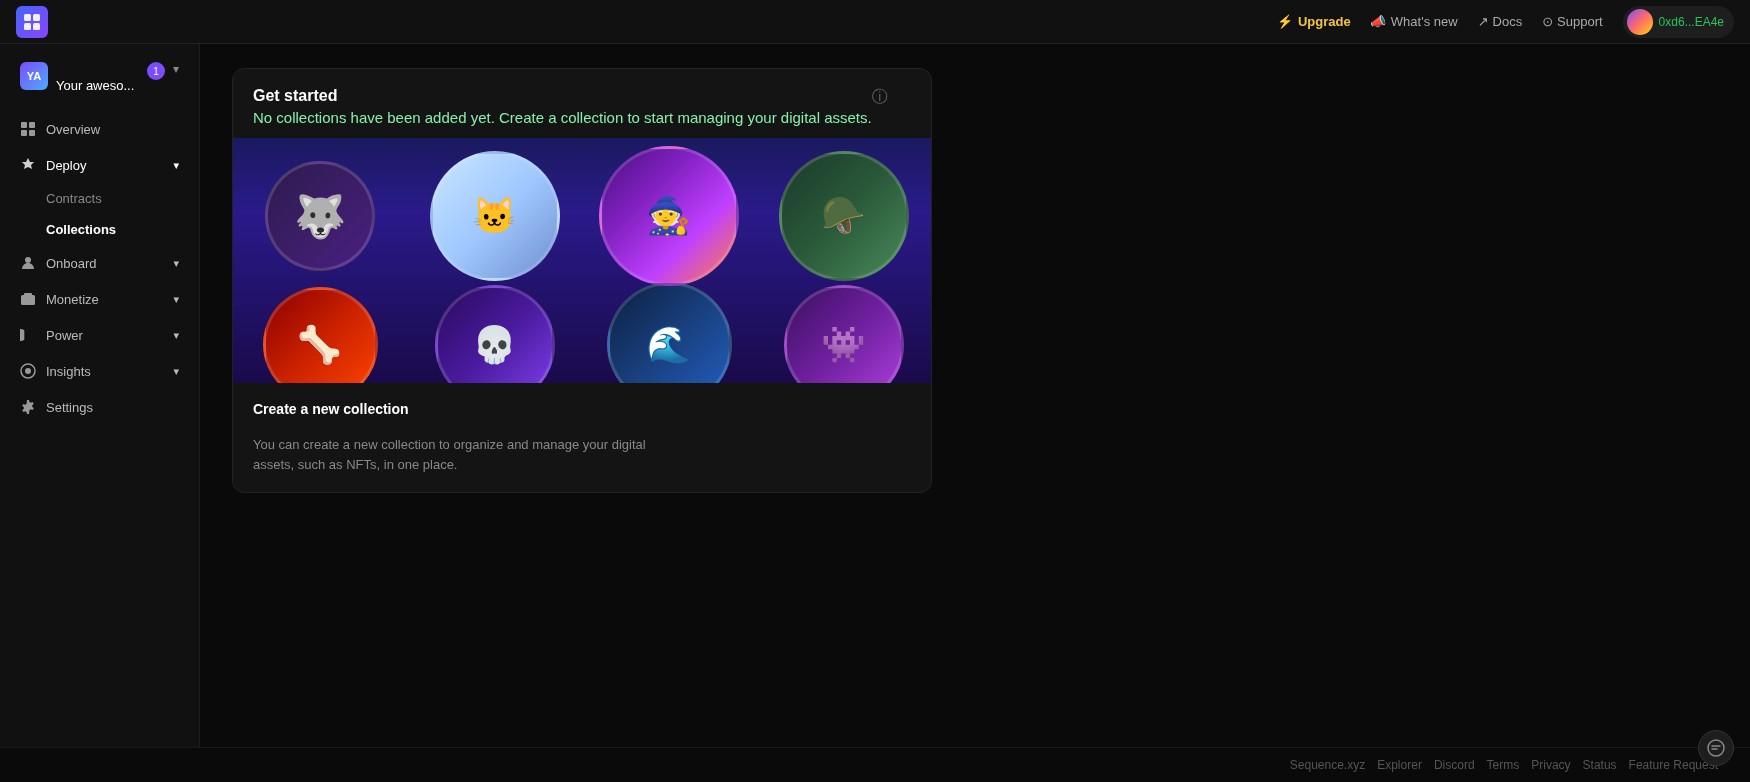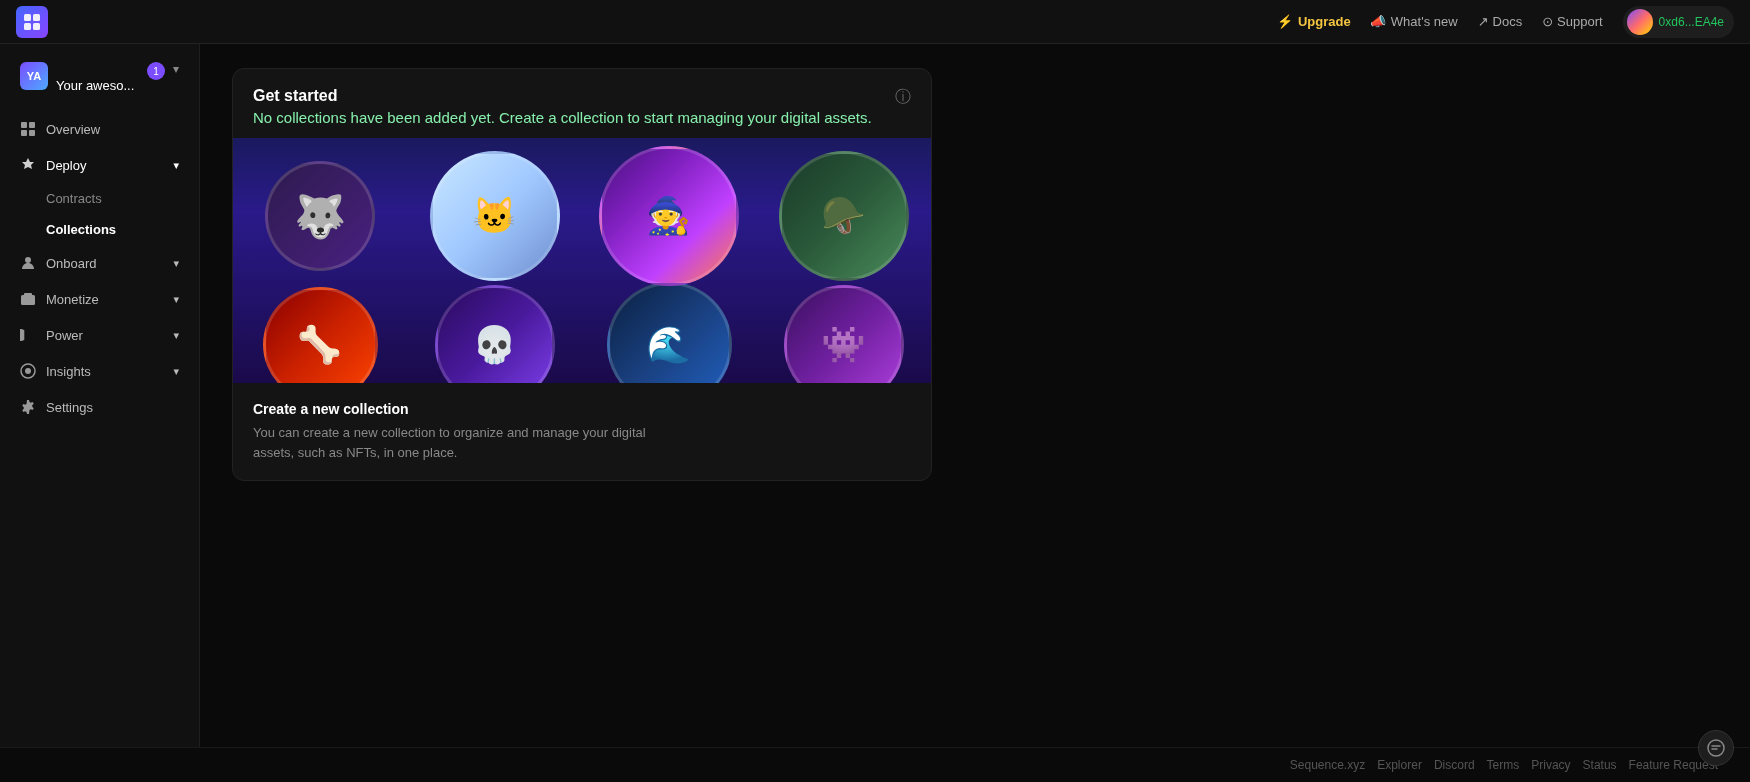--- a/index.html
+++ b/index.html
@@ -179,21 +179,21 @@
       border: 1px solid #222;
       border-radius: 12px;
       overflow: hidden;
       max-width: 700px;
       position: relative;
     }
 
     .get-started-header {
       padding: 18px 20px 12px 20px;
       display: flex;
-      justify-content: space-between;
+      justify-content: flex-start;
       align-items: flex-start;
     }
     .get-started-title {
       font-size: 16px;
       font-weight: 600;
       color: #fff;
       margin-bottom: 4px;
     }
     .get-started-subtitle {
       font-size: 15px;
@@ -256,21 +256,21 @@
       padding: 18px 20px;
       display: flex;
       align-items: flex-start;
       justify-content: space-between;
       gap: 16px;
     }
     .create-text h3 {
       font-size: 14px;
       font-weight: 600;
       color: #fff;
-      margin-bottom: 6px;
+      margin-bottom: 18px;
     }
     .create-text p {
       font-size: 13px;
       color: #888;
       line-height: 1.5;
       max-width: 420px;
     }
     .create-btn {
       background: #7b4dff;
       color: #fff;

